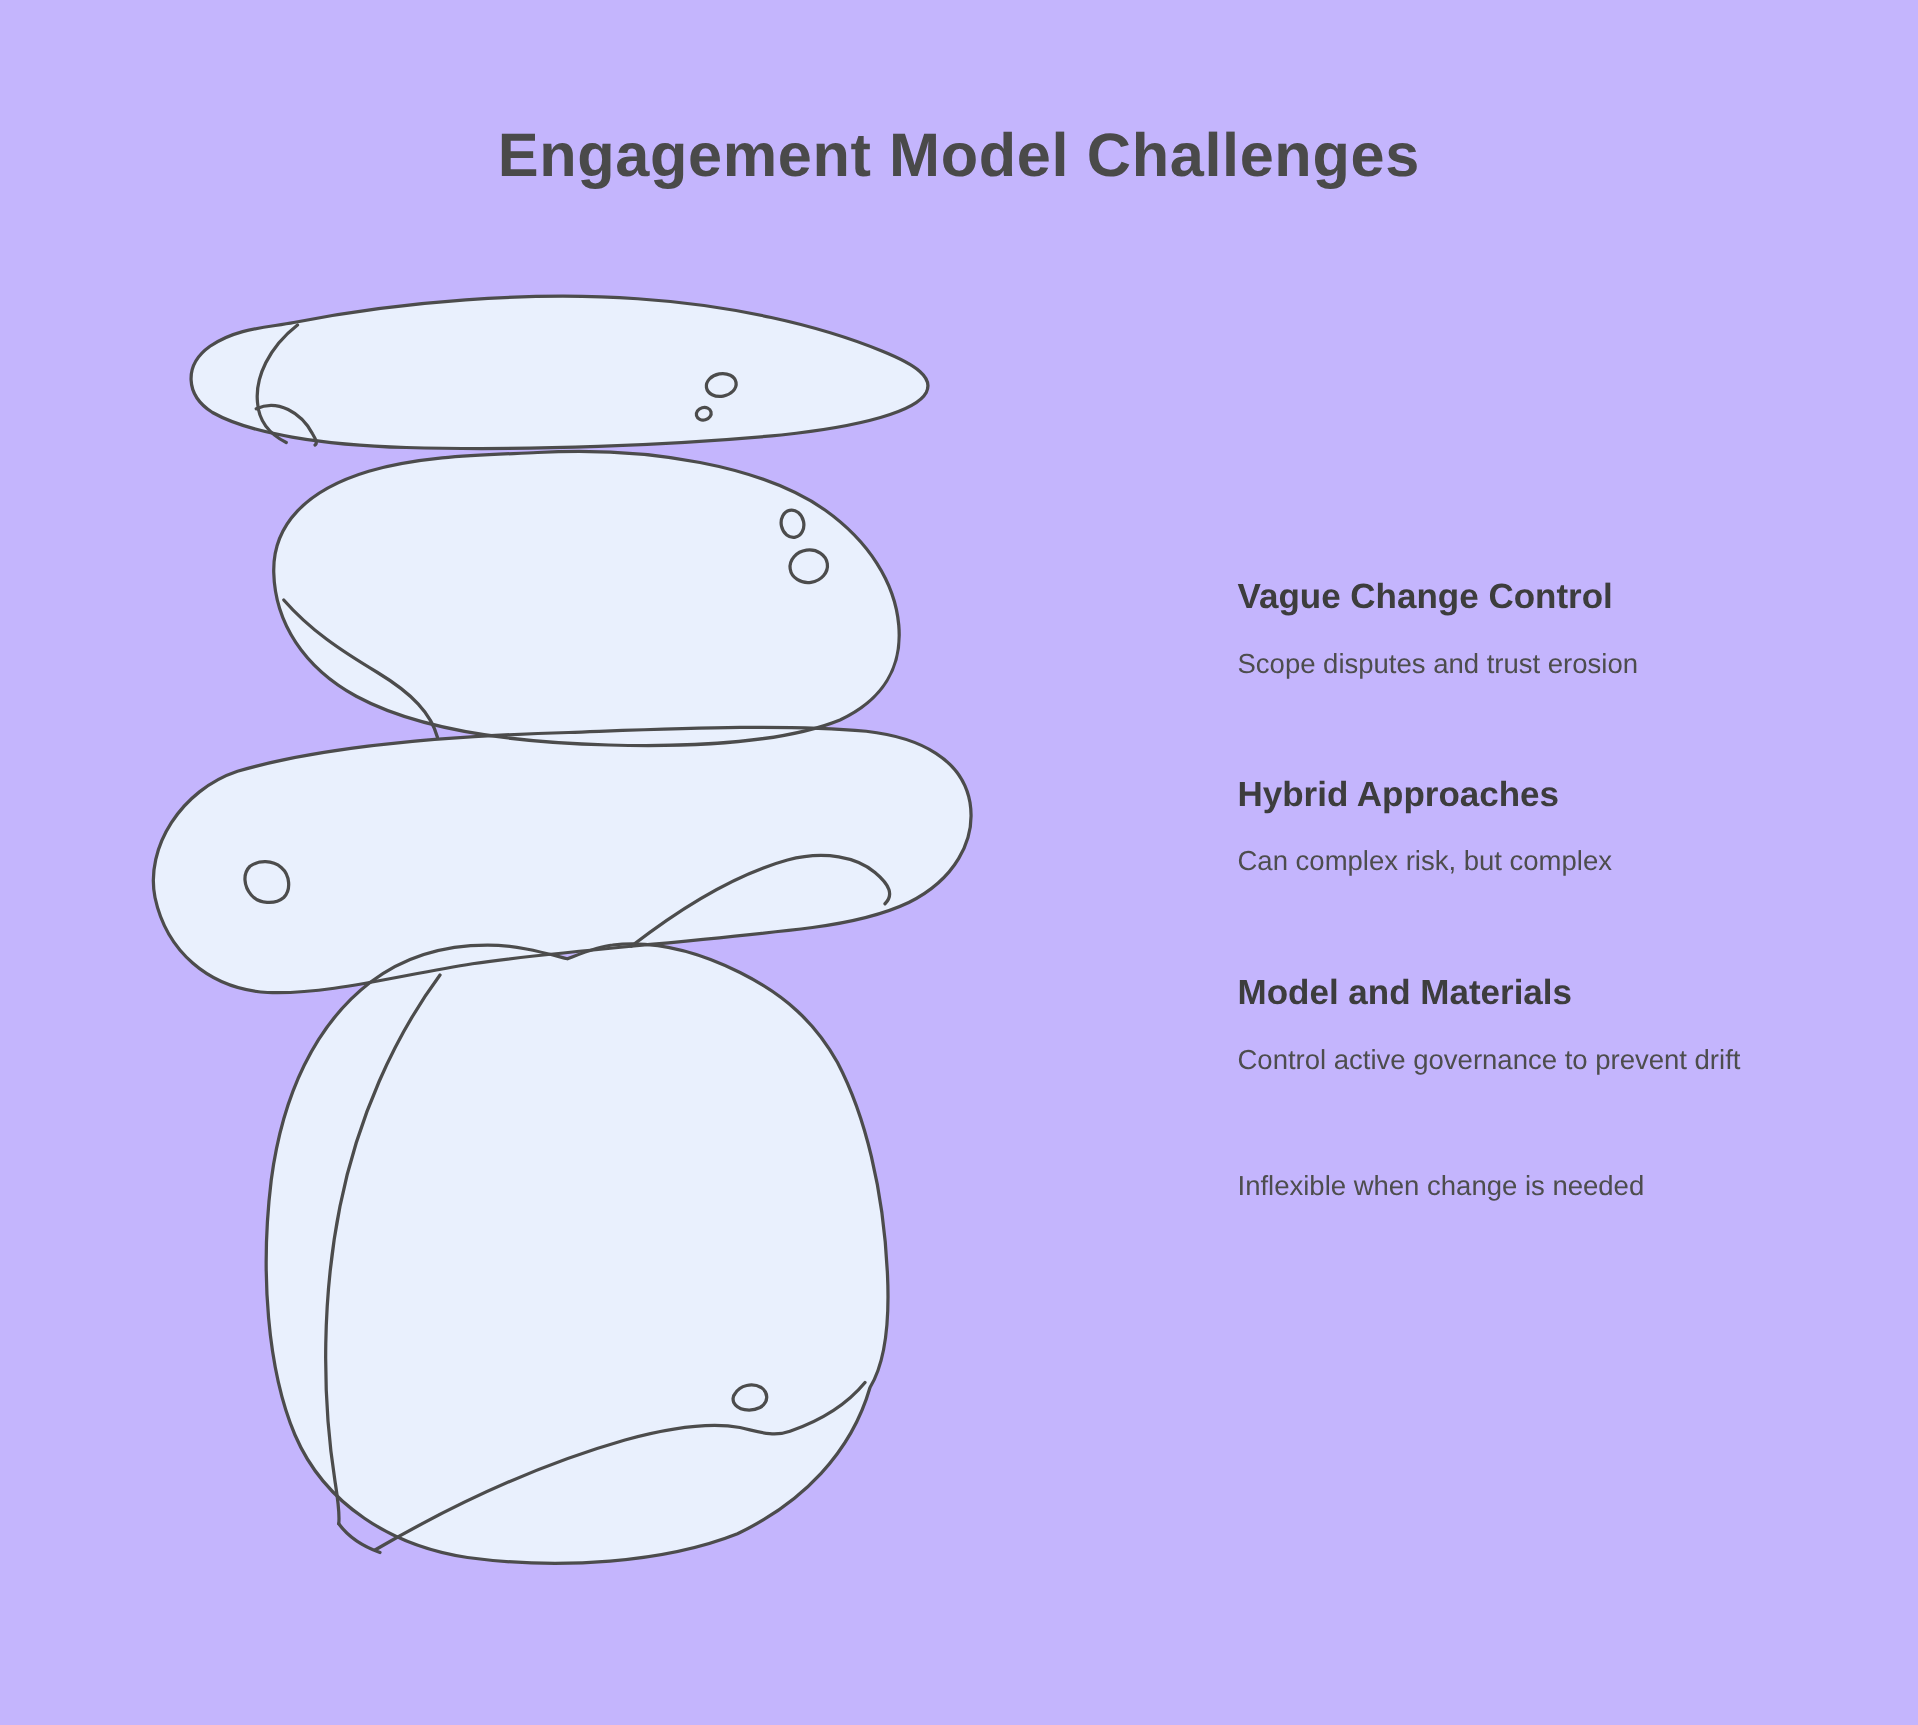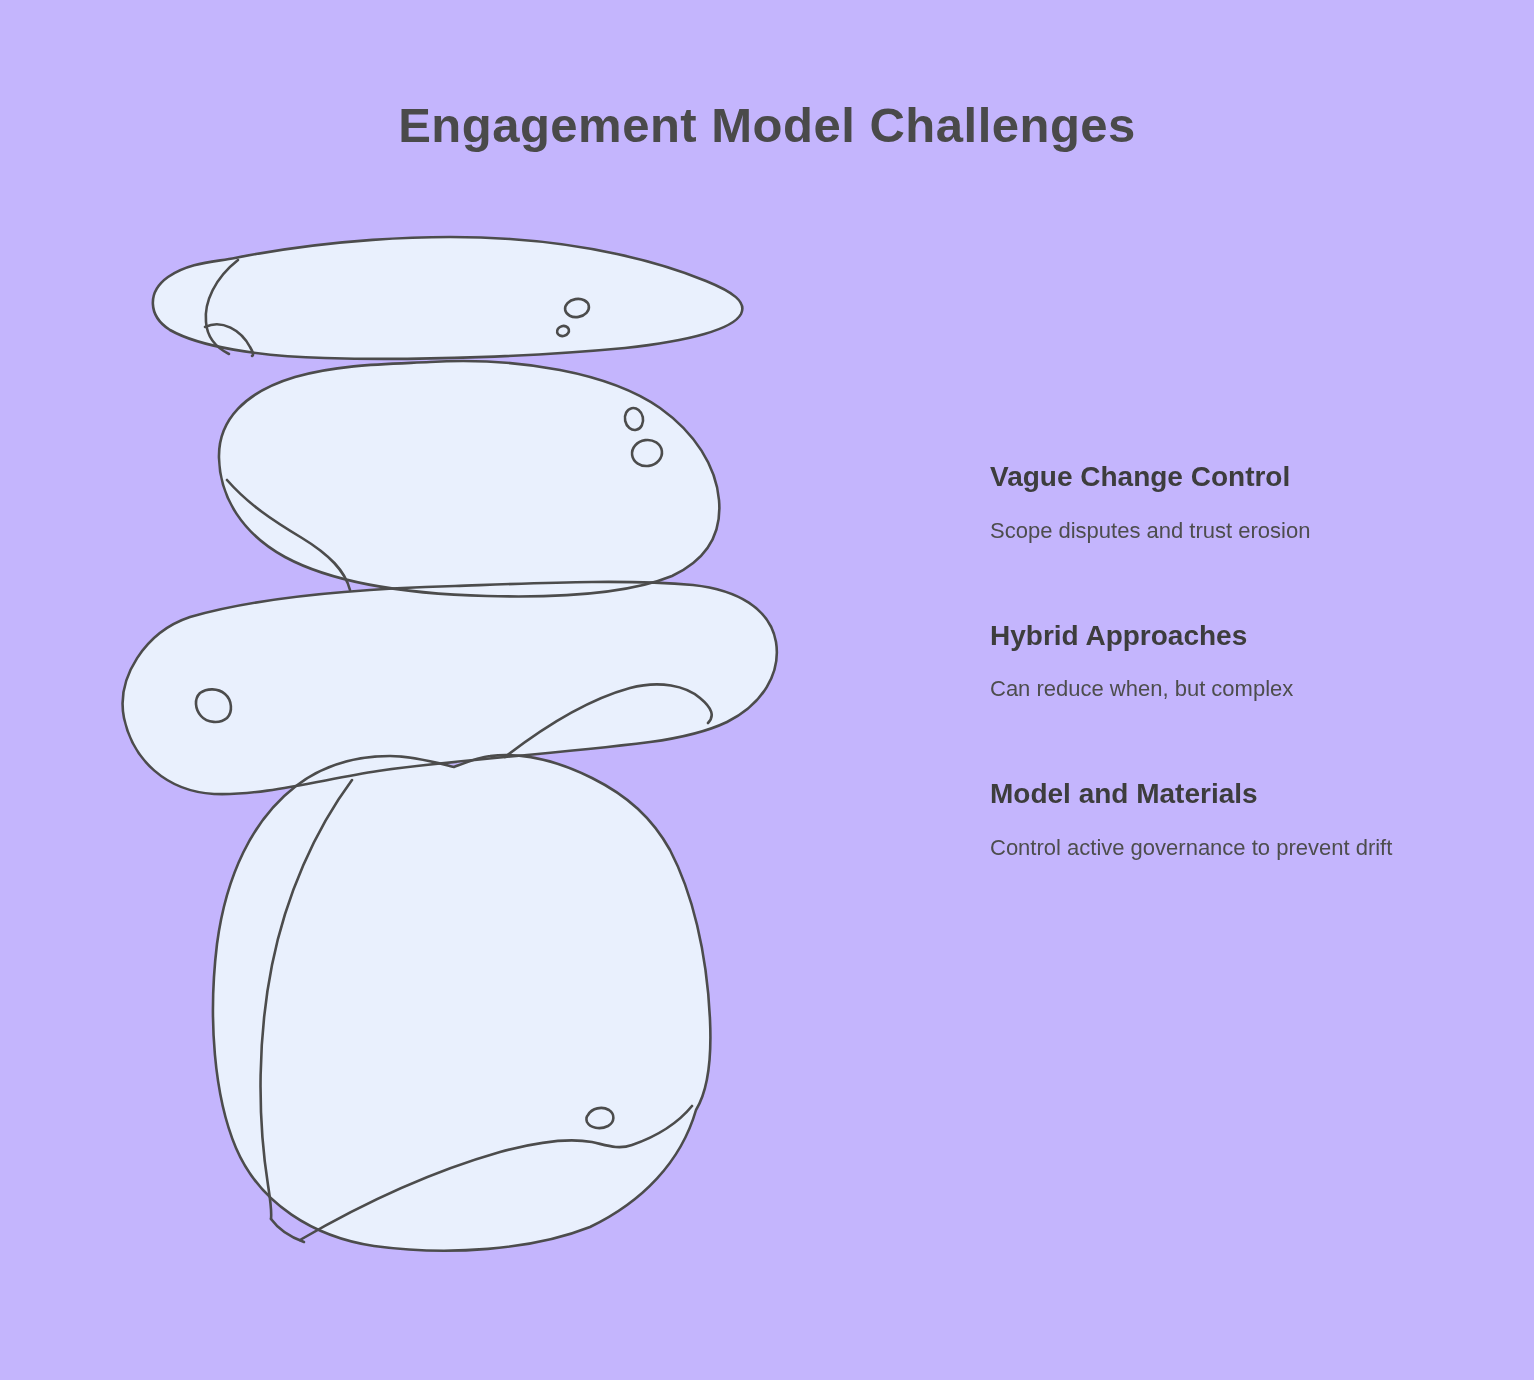--- a/index.html
+++ b/index.html
@@ -157,23 +157,24 @@
     </svg>
   </div>
 
   <div class="items">
     <div class="item">
       <p class="item-heading">Vague Change Control</p>
       <p class="item-desc">Scope disputes and trust erosion</p>
     </div>
     <div class="item">
       <p class="item-heading">Hybrid Approaches</p>
-      <p class="item-desc">Can reduce when, but complex</p>
+      <p class="item-desc">Can complex risk, but complex</p>
     </div>
     <div class="item">
       <p class="item-heading">Model and Materials</p>
       <p class="item-desc">Control active governance to prevent drift</p>
     </div>
     <div class="item">
+      <p class="item-desc">Inflexible when change is needed</p>
     </div>
   </div>
 
 </div>
 
 </body></html>

